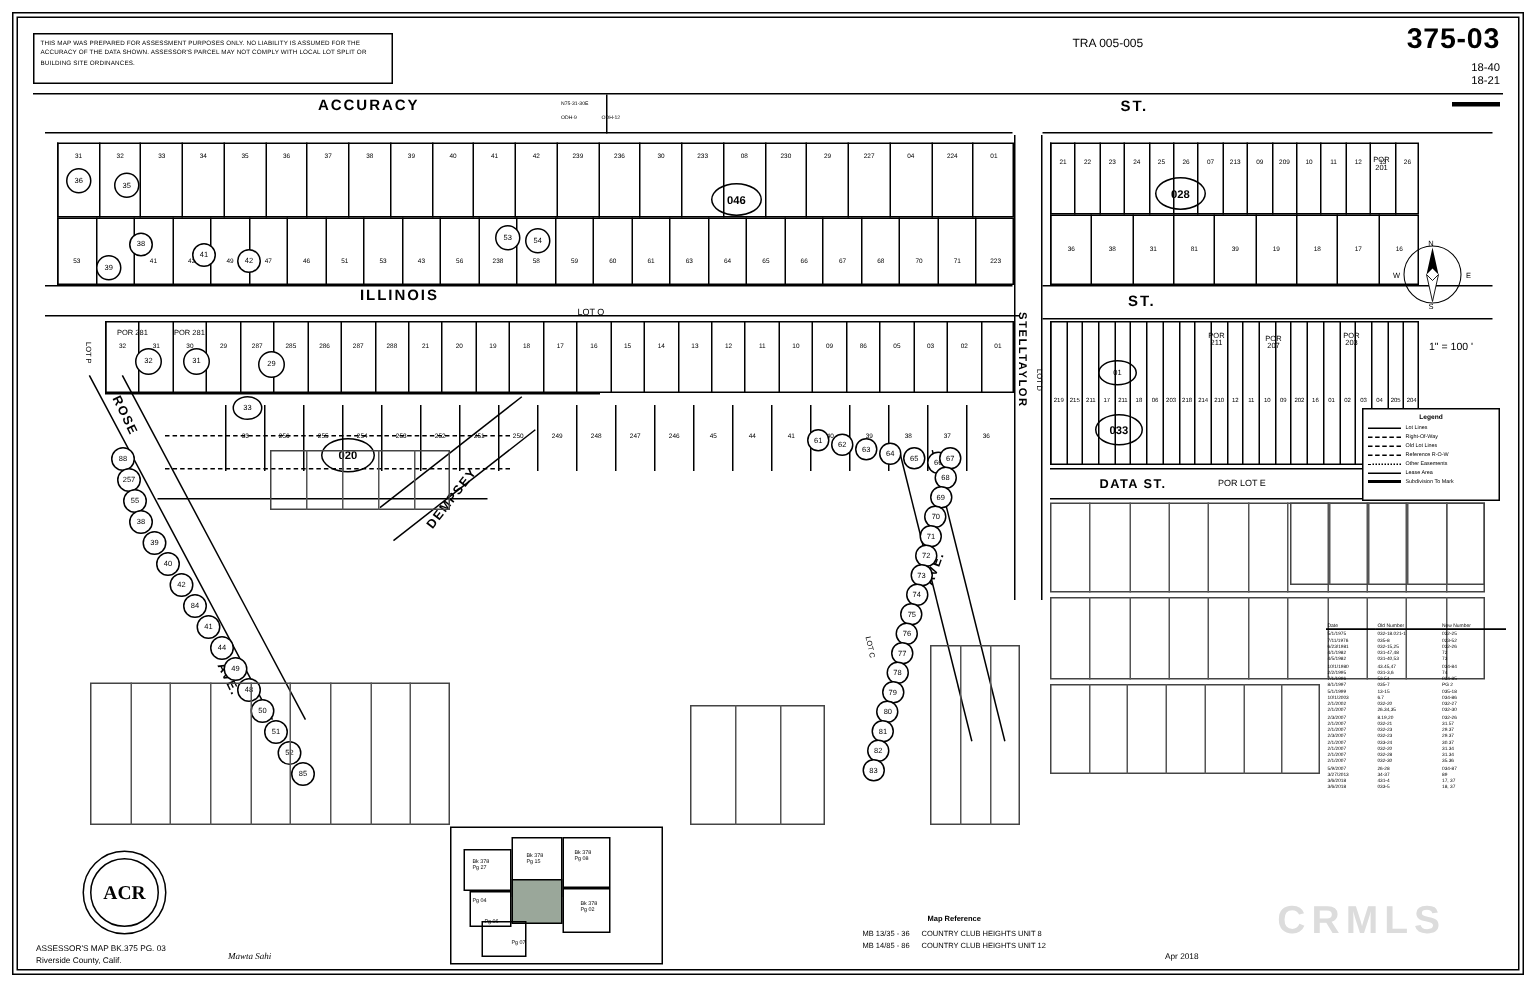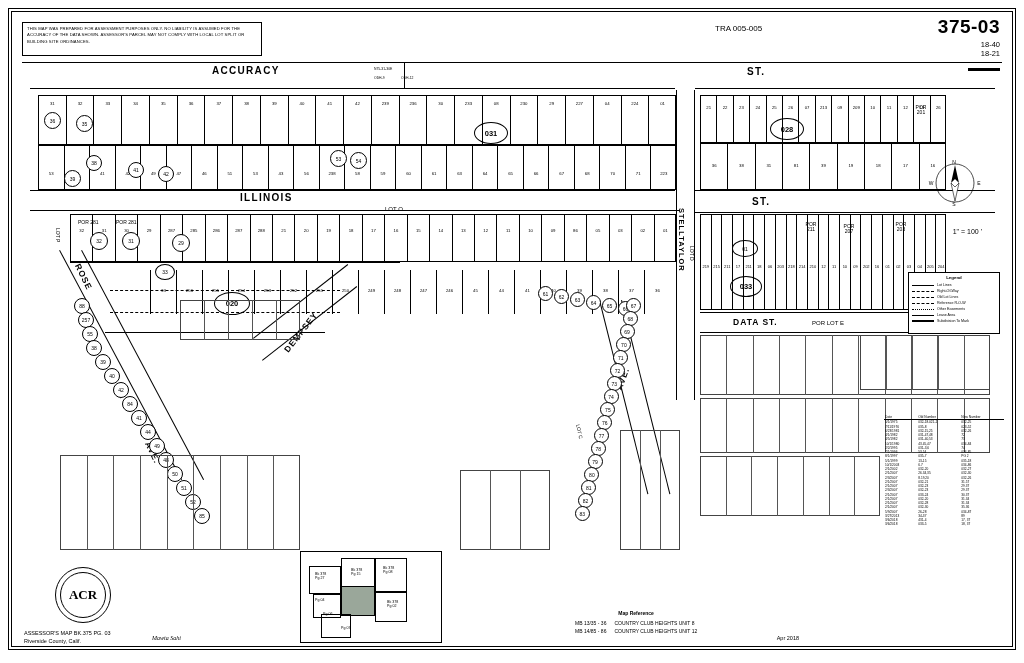--- a/index.html
+++ b/index.html
@@ -128,21 +128,21 @@
   <div class="vl" style="left:676px;top:90px;height:310px;"></div>
   <div class="vl" style="left:694px;top:90px;height:310px;"></div>
 
   <div class="vl" style="left:404px;top:63px;height:26px;"></div>
   <div class="lbl xs" style="left:374px;top:68px;">N75-31-30E</div>
   <div class="lbl xs" style="left:374px;top:77px;">ODH-9</div>
   <div class="lbl xs" style="left:401px;top:77px;">ODH-12</div>
 
   <div class="blk" style="left:38px;top:95px;width:638px;height:50px;"></div>
   <div class="blk" style="left:38px;top:145px;width:638px;height:45px;"></div>
-  <div class="circ big" style="left:474px;top:122px;width:32px;height:20px;border-radius:50%;">031</div>
+  <div class="circ big" style="left:474px;top:122px;width:32px;height:20px;border-radius:50%;">046</div>
 
   <div id="riversideTop" class="strip" style="left:38px;top:95px;width:638px;height:50px;">
       <div class="cell" style="left: 0px; top: 0px; width: 27.7391px; height: 50px; font-size: 4.3px;">
         <span style="display: block; margin-top: 6px;">31</span>
       </div>
       <div class="cell" style="left: 27.7391px; top: 0px; width: 27.7391px; height: 50px; font-size: 4.3px;">
         <span style="display: block; margin-top: 6px;">32</span>
       </div>
       <div class="cell" style="left: 55.4783px; top: 0px; width: 27.7391px; height: 50px; font-size: 4.3px;">
         <span style="display: block; margin-top: 6px;">33</span>
@@ -947,14 +947,15 @@
 
   <div class="seal">
     <div class="inner">ACR</div>
   </div>
   <div class="mawta">Mawta Sahi</div>
   <div class="footer">
     <div>ASSESSOR'S MAP BK.375 PG. 03</div>
     <div>Riverside County, Calif.</div>
   </div>
 
+  <div class="wm">CRMLS</div>
 
 </div>
 
 </body></html>

